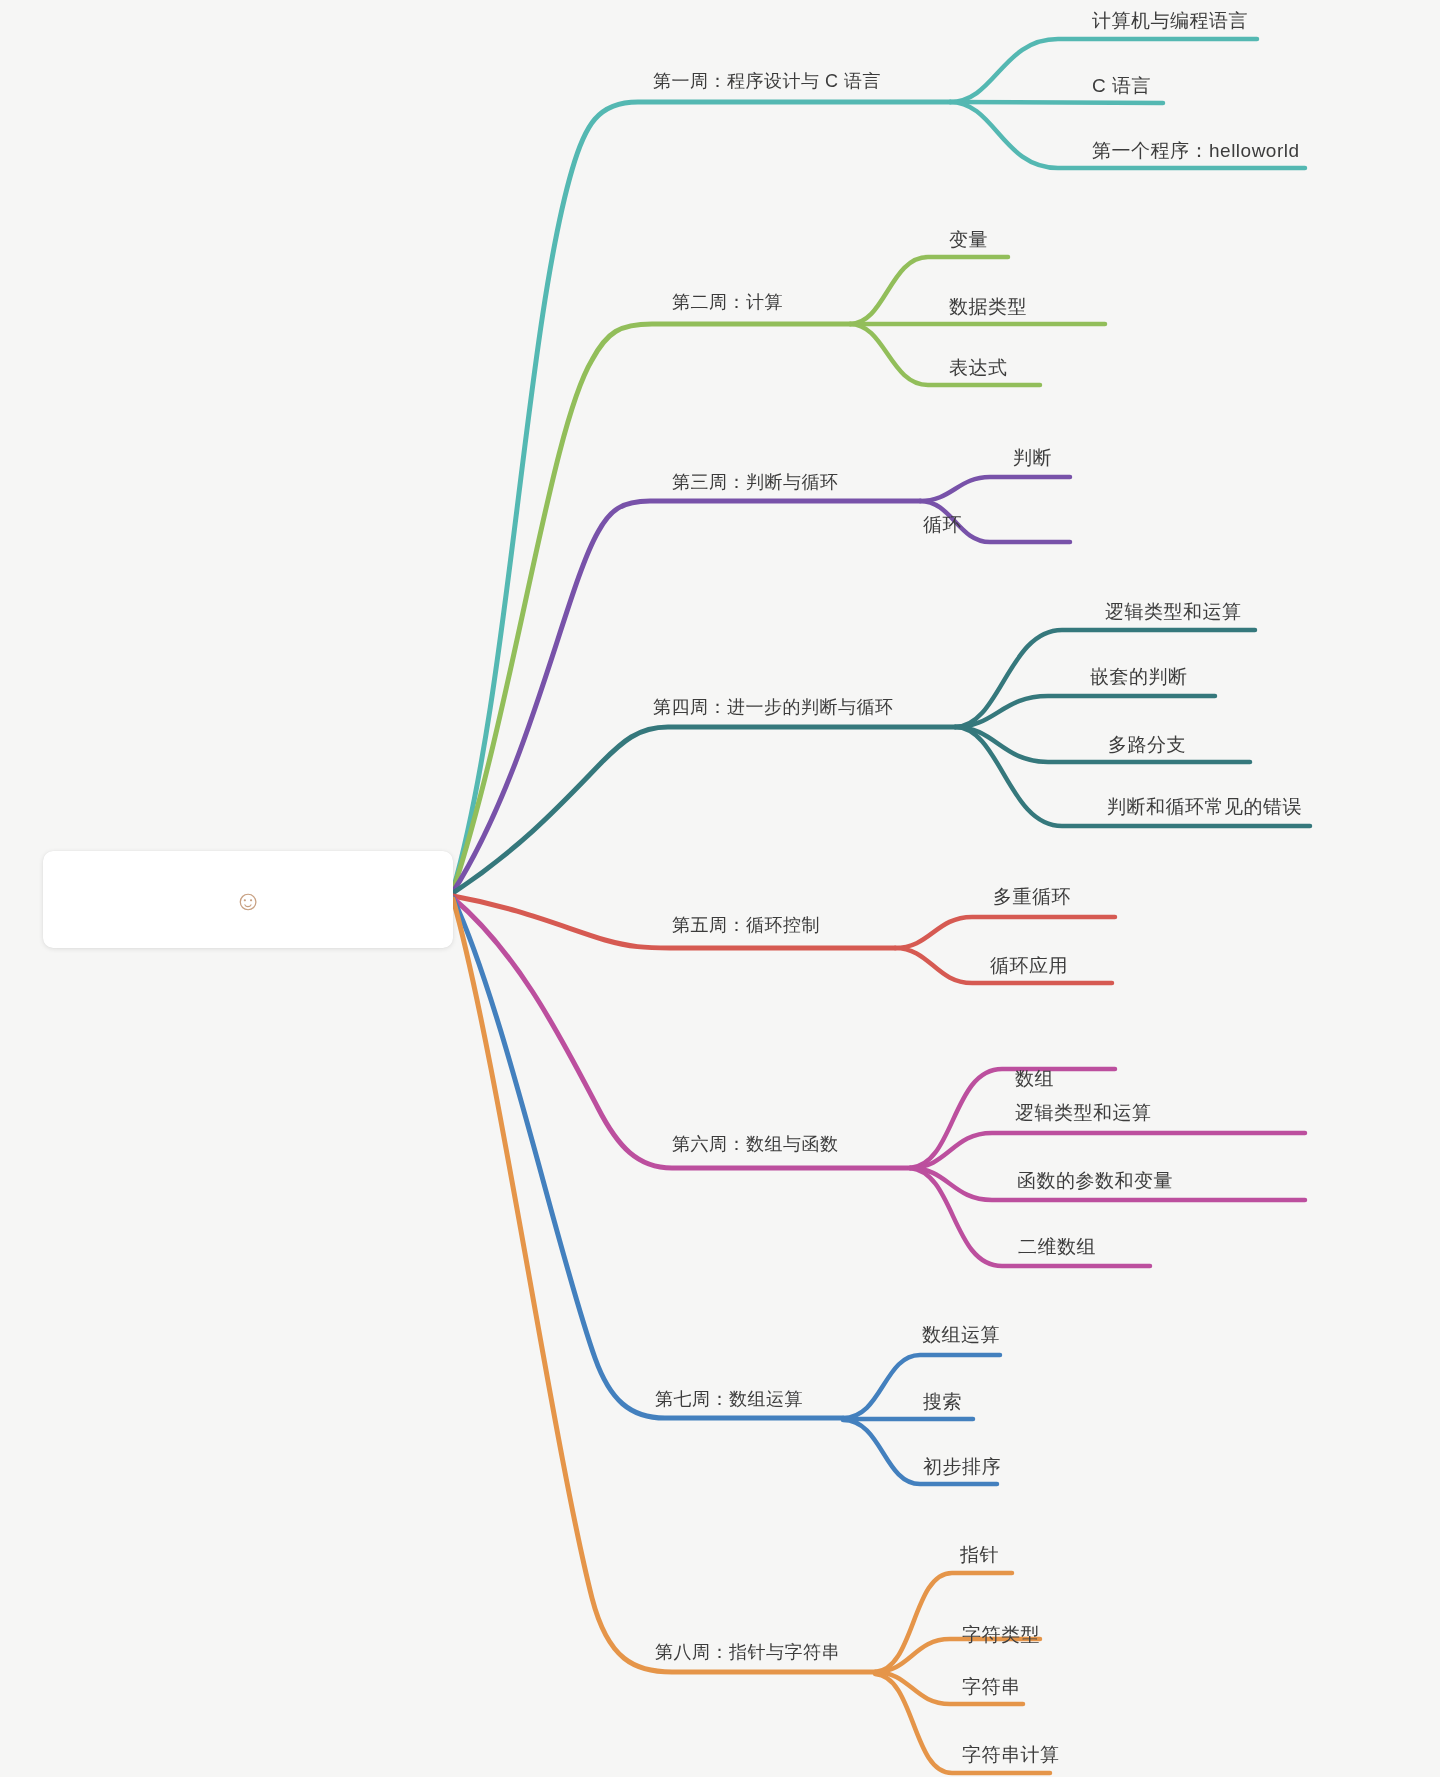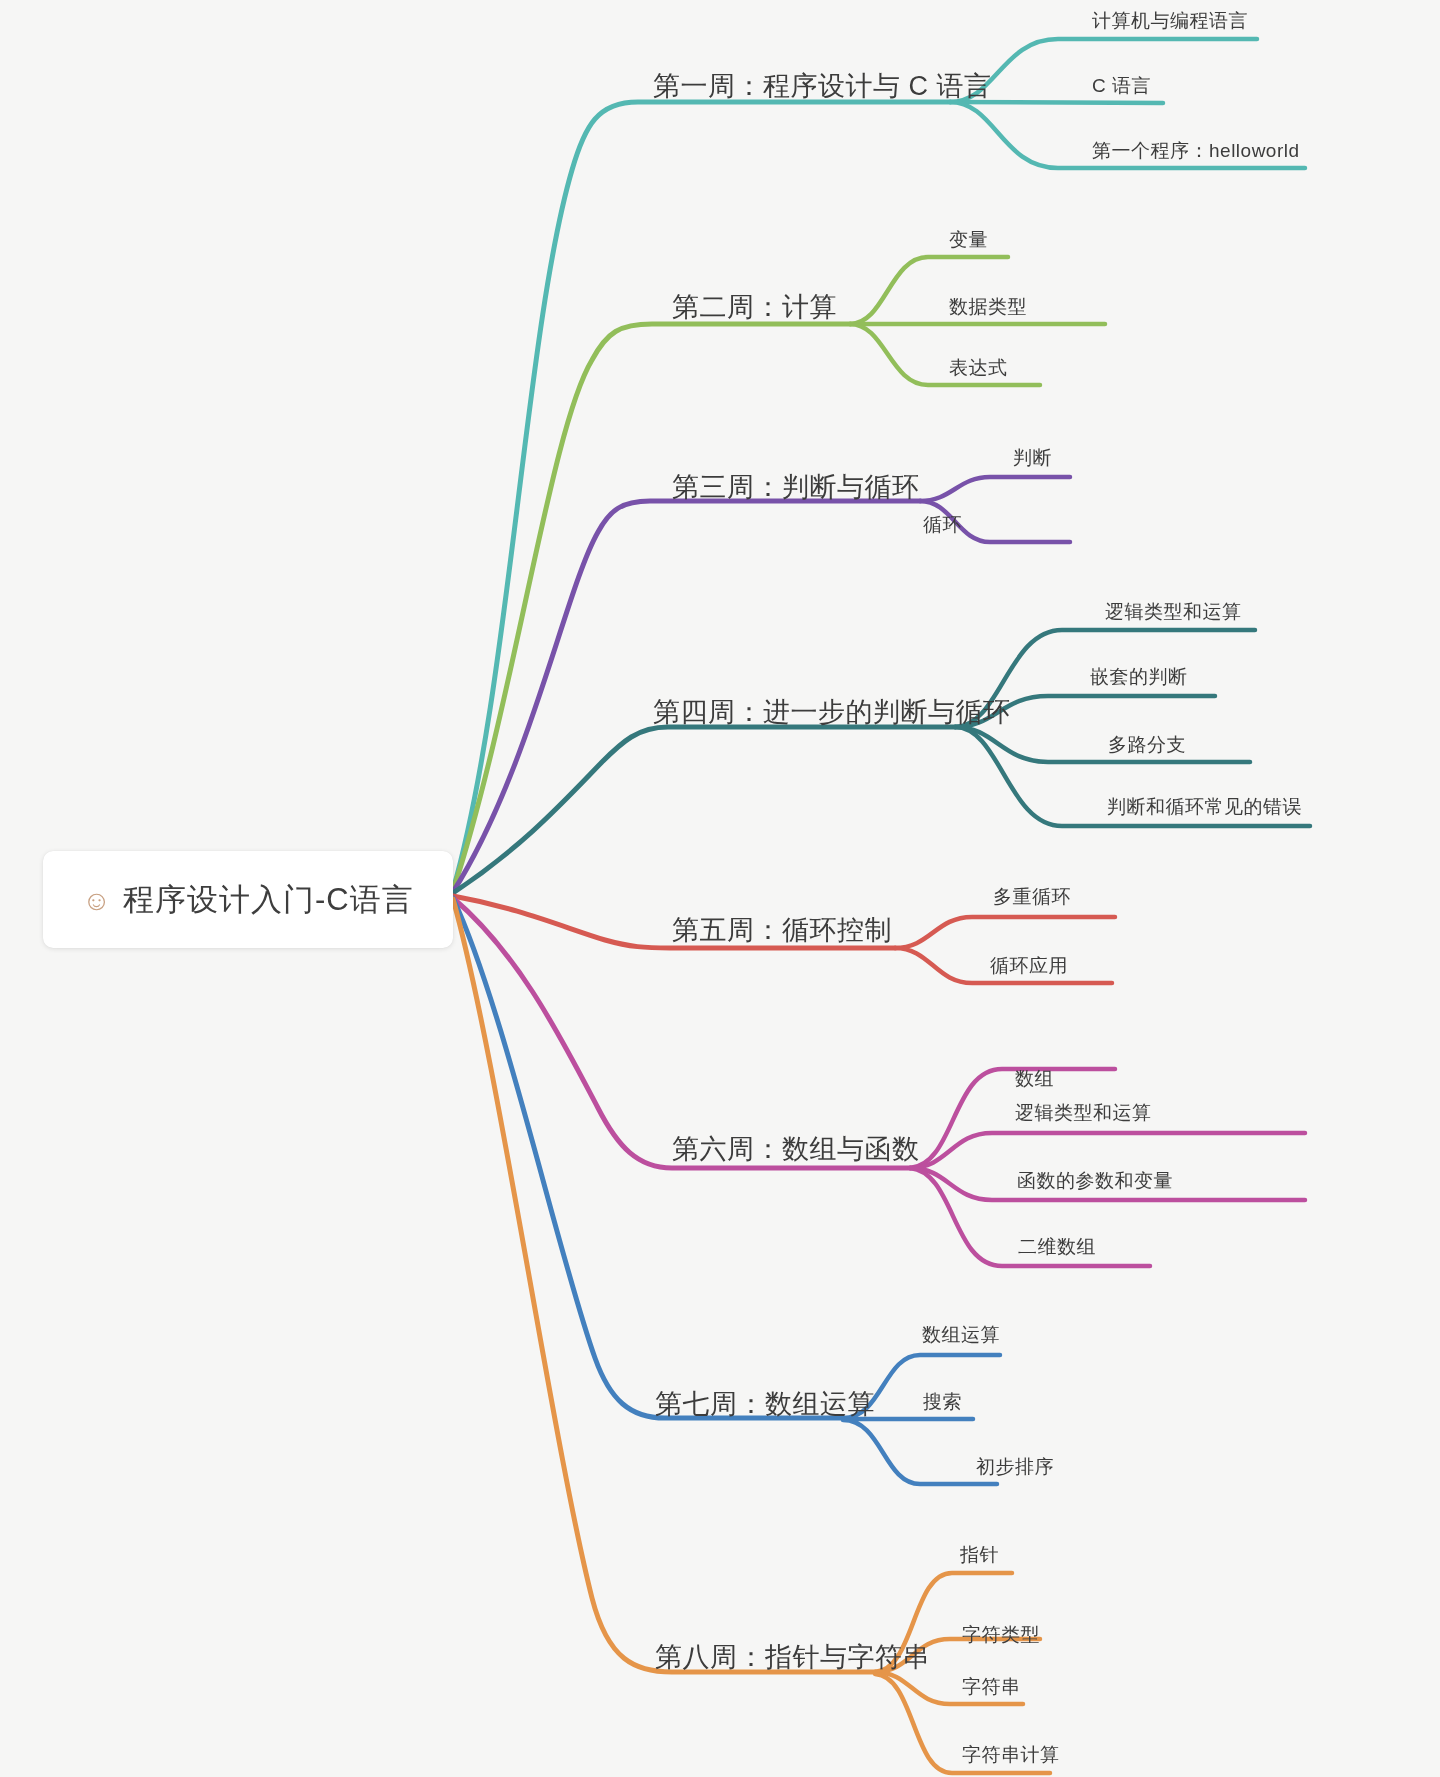--- a/index.html
+++ b/index.html
@@ -15,21 +15,21 @@
     overflow:hidden;
   }
   .canvas svg{position:absolute;left:0;top:0;}
   .node{
     position:absolute;
     color:#3c3c3c;
     white-space:nowrap;
     line-height:1.15;
   }
   .branch-label{
-    font-size:27px;
+    font-size:18px;
     font-weight:500;
     letter-spacing:0.5px;
   }
   .child-label{
     font-size:19px;
     font-weight:400;
     letter-spacing:0.5px;
   }
   .root-node{
     position:absolute;
@@ -105,21 +105,20 @@
 
     <path class="trunk" d="M453,899 C498,1060 552,1440 592,1598 C608,1660 635,1672 672,1672 L875,1672" stroke="#e59549"></path>
     <path class="child" d="M875,1672 C915,1670 912,1573 952,1573 L1012,1573" stroke="#e59549"></path>
     <path class="child" d="M875,1672 C910,1672 914,1639 950,1639 L1040,1639" stroke="#e59549"></path>
     <path class="child" d="M875,1672 C910,1672 914,1704 950,1704 L1023,1704" stroke="#e59549"></path>
     <path class="child" d="M875,1674 C915,1676 912,1773 952,1773 L1050,1773" stroke="#e59549"></path>
   </svg>
 
   <div class="root-node">
     <span class="root-icon">☺</span>
-    <span class="root-label">程序设计入门-C语言</span>
   </div>
 
   <div class="node branch-label" style="left:653px;top:71px;">第一周：程序设计与 C 语言</div>
   <div class="node child-label" style="left:1092px;top:10px;">计算机与编程语言</div>
   <div class="node child-label" style="left:1092px;top:75px;">C 语言</div>
   <div class="node child-label" style="left:1092px;top:140px;">第一个程序：helloworld</div>
 
   <div class="node branch-label" style="left:672px;top:292px;">第二周：计算</div>
   <div class="node child-label" style="left:949px;top:229px;">变量</div>
   <div class="node child-label" style="left:949px;top:296px;">数据类型</div>
@@ -141,21 +140,21 @@
 
   <div class="node branch-label" style="left:672px;top:1134px;">第六周：数组与函数</div>
   <div class="node child-label" style="left:1015px;top:1068px;">数组</div>
   <div class="node child-label" style="left:1015px;top:1102px;">逻辑类型和运算</div>
   <div class="node child-label" style="left:1017px;top:1170px;">函数的参数和变量</div>
   <div class="node child-label" style="left:1018px;top:1236px;">二维数组</div>
 
   <div class="node branch-label" style="left:655px;top:1389px;">第七周：数组运算</div>
   <div class="node child-label" style="left:922px;top:1324px;">数组运算</div>
   <div class="node child-label" style="left:923px;top:1391px;">搜索</div>
-  <div class="node child-label" style="left:976px;top:1456px;text-align:center;">初步排序</div>
+  <div class="node child-label" style="left:923px;top:1456px;text-align:center;">初步排序</div>
 
   <div class="node branch-label" style="left:655px;top:1642px;">第八周：指针与字符串</div>
   <div class="node child-label" style="left:960px;top:1544px;">指针</div>
   <div class="node child-label" style="left:962px;top:1610px;margin-top:14px;">字符类型</div>
   <div class="node child-label" style="left:962px;top:1676px;">字符串</div>
   <div class="node child-label" style="left:962px;top:1744px;">字符串计算</div>
 
 </div>
 
 </body></html>

